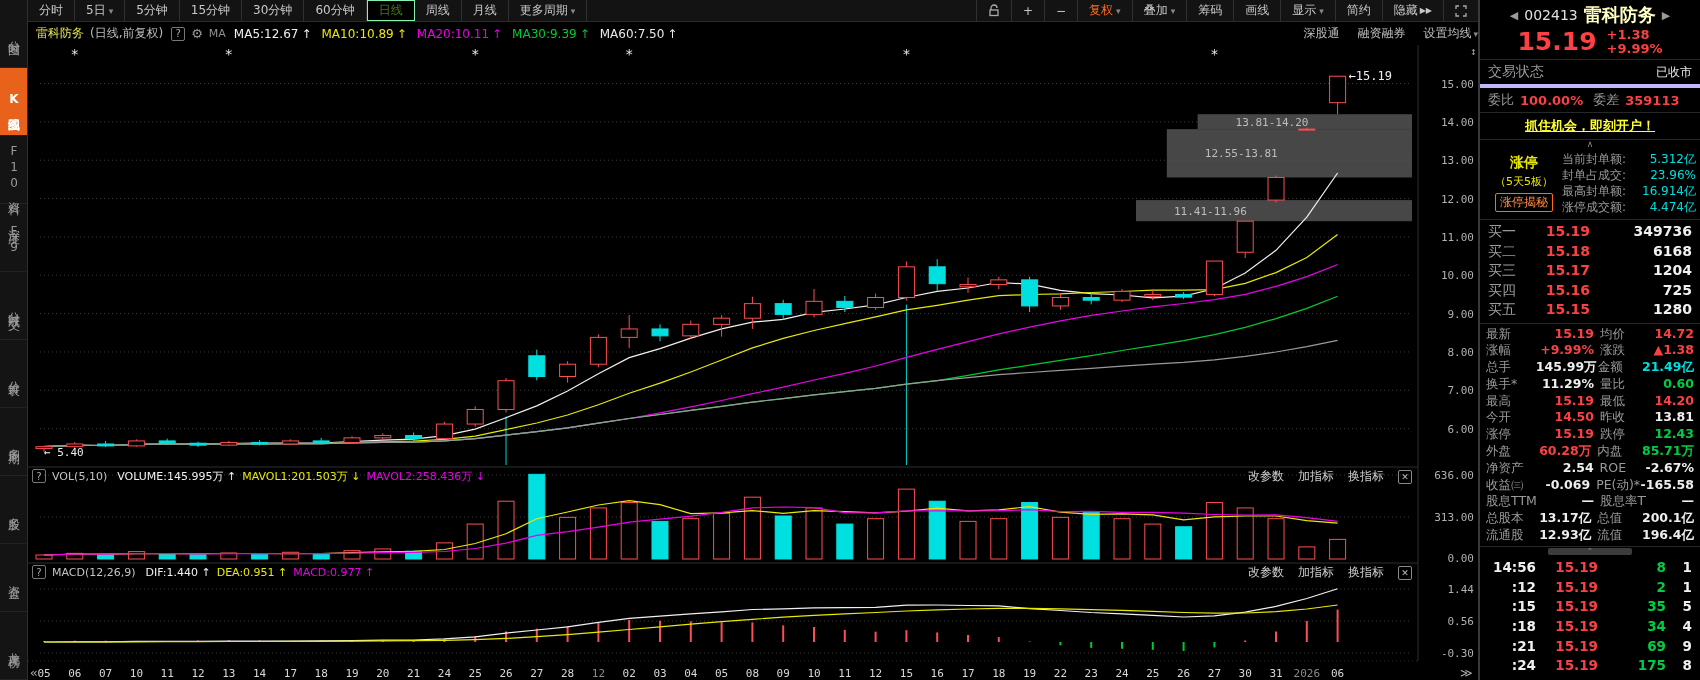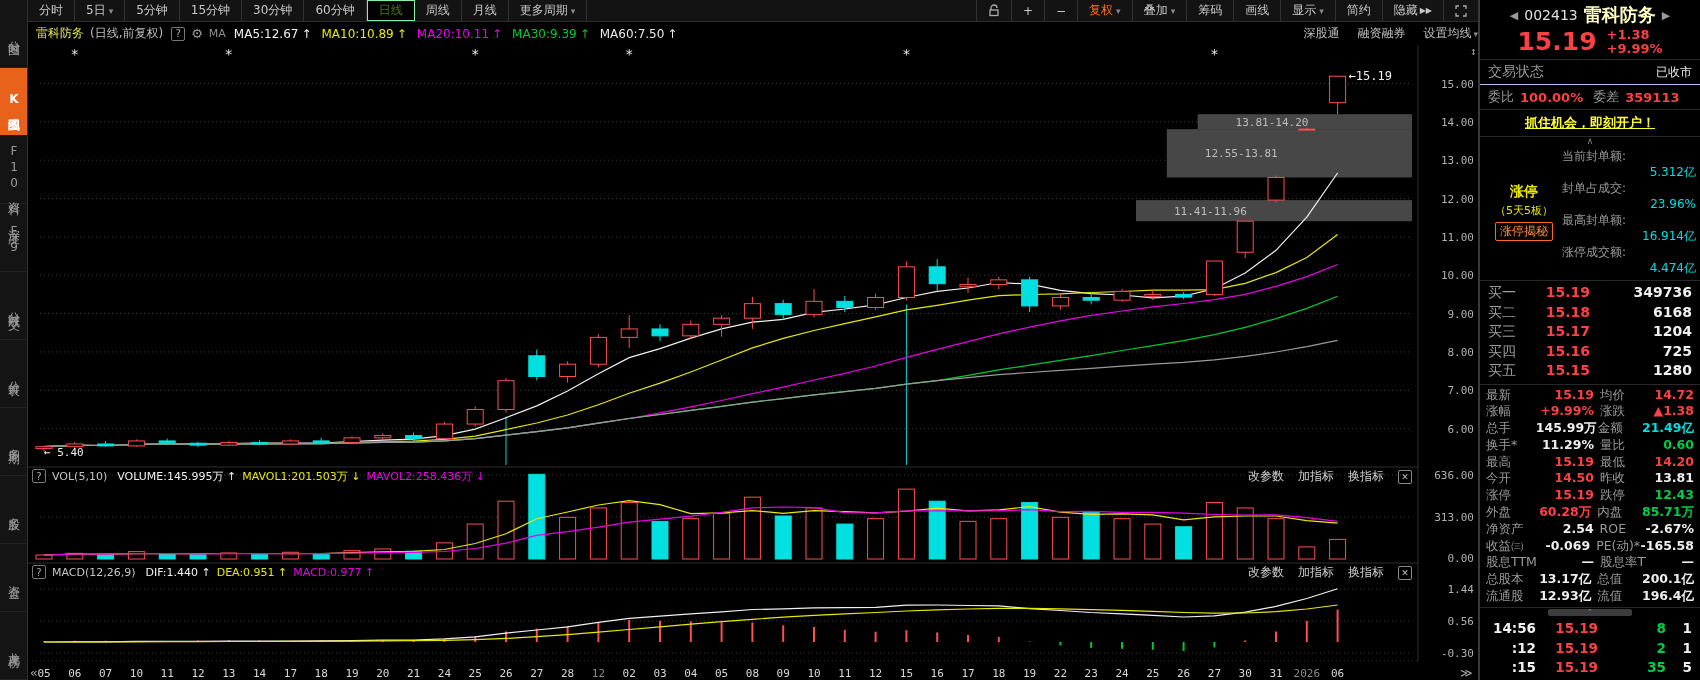--- a/index.html
+++ b/index.html
@@ -47,38 +47,38 @@
   
   #rpanel { position:absolute; left:1478px; top:0; width:222px; height:680px; background:#000; border-left:2px solid #3a3a3a; font-size:13px; }
   .rp-head { padding:3px 6px 0 6px; border-bottom:1px solid #282828; }
   .rp-h1 { display:flex; align-items:center; justify-content:center; gap:6px; }
   .rp-h1 .nav { color:#9a9a9a; font-size:11px; cursor:pointer; }
   .rp-h1 .code { color:#e0e0e0; font-size:14px; }
   .rp-h1 .name { color:#ffffc2; font-size:18px; font-weight:bold; }
   .rp-h2 { display:flex; align-items:center; justify-content:center; gap:10px; padding:1px 0 3px 0; }
   .rp-h2 .price { color:#fb4144; font-size:25px; font-weight:bold; line-height:26px; }
   .rp-h2 .chgcol { display:flex; flex-direction:column; color:#fb4144; font-size:13px; font-weight:bold; line-height:14px; }
-  .rp-row { display:flex; align-items:center; padding:3px 8px; border-bottom:1px solid #c4b5fd; }
+  .rp-row { display:flex; align-items:center; padding:3px 8px; border-bottom:4px solid #c4b5fd; }
   .rp-row .lab { color:#9a9a9a; font-size:14px; }
   .rp-row .val { margin-left:auto; color:#e8e8e8; font-size:12px; }
   #weibi { display:flex; align-items:center; padding:3px 8px; border-bottom:1px solid #282828; font-size:13px; }
   #weibi .lab { color:#9a9a9a; }
   #weibi .red { color:#fb4144; font-weight:bold; margin-left:6px; }
   #weibi .d2 { margin-left:10px; }
   #ad { text-align:center; padding:4px 0; border-bottom:1px solid #282828; }
   #ad span { color:#ffff2e; font-size:13px; font-weight:bold; text-decoration:underline; cursor:pointer; }
   #collapse-tab { display:flex; justify-content:center; height:9px; }
   #collapse-tab span { color:#8a8a8a; font-size:9px; line-height:9px; cursor:pointer; }
   #limitup { display:flex; padding:2px 4px 4px 6px; border-bottom:1px solid #282828; }
   #lu-left { width:76px; display:flex; flex-direction:column; align-items:center; justify-content:center; gap:2px; }
   #lu-left .t1 { color:#e8e800; font-weight:bold; font-size:14px; }
   #lu-left .t2 { color:#e8e800; font-size:11px; }
   #lu-btn { margin-top:2px; border:1px solid #ff6a1e; color:#ff8a3e; font-size:12px; padding:0 4px; border-radius:2px; cursor:pointer; }
   #lu-right { flex:1; }
-  .lu-row { display:flex; font-size:12px; line-height:16px;flex-direction:column; }
+  .lu-row { display:flex; font-size:12px; line-height:16px; }
   .lu-row .k { color:#9a9a9a; }
   .lu-row .v { margin-left:auto; color:#00dfdf; }
   #book { padding:2px 8px 3px 8px; border-bottom:1px solid #282828; }
   .bk-row { display:flex; font-size:14px; line-height:19.5px; }
   .bk-row .l { color:#9a9a9a; width:40px; }
   .bk-row .p { color:#fb4144; font-weight:bold; width:62px; text-align:right; }
   .bk-row .v { flex:1; text-align:right; color:#f0f0f0; font-weight:bold; }
   #stats { padding:2px 6px; border-bottom:1px solid #282828; }
   .st-row { display:flex; font-size:12.5px; line-height:16.8px; white-space:nowrap; }
   .st-row .k { color:#9a9a9a; width:52px; overflow:hidden; }

